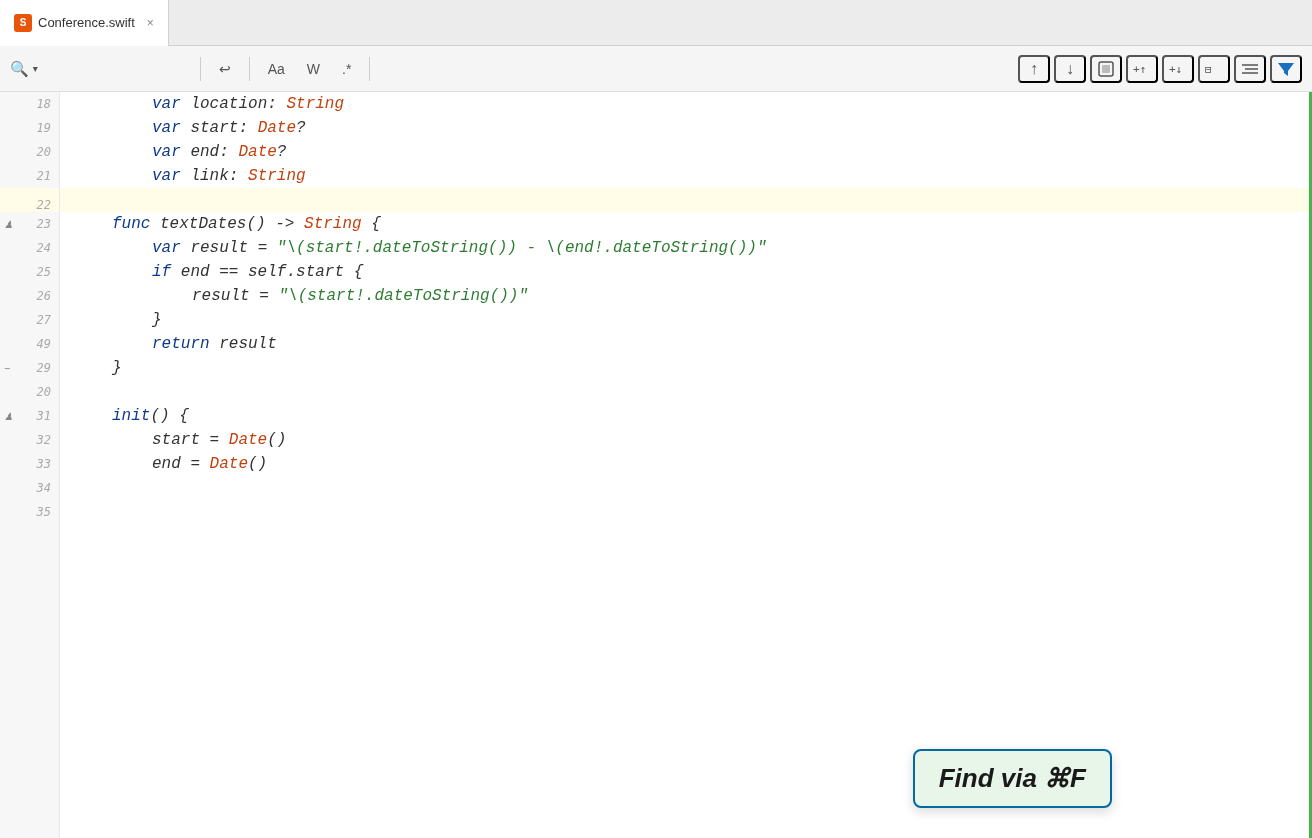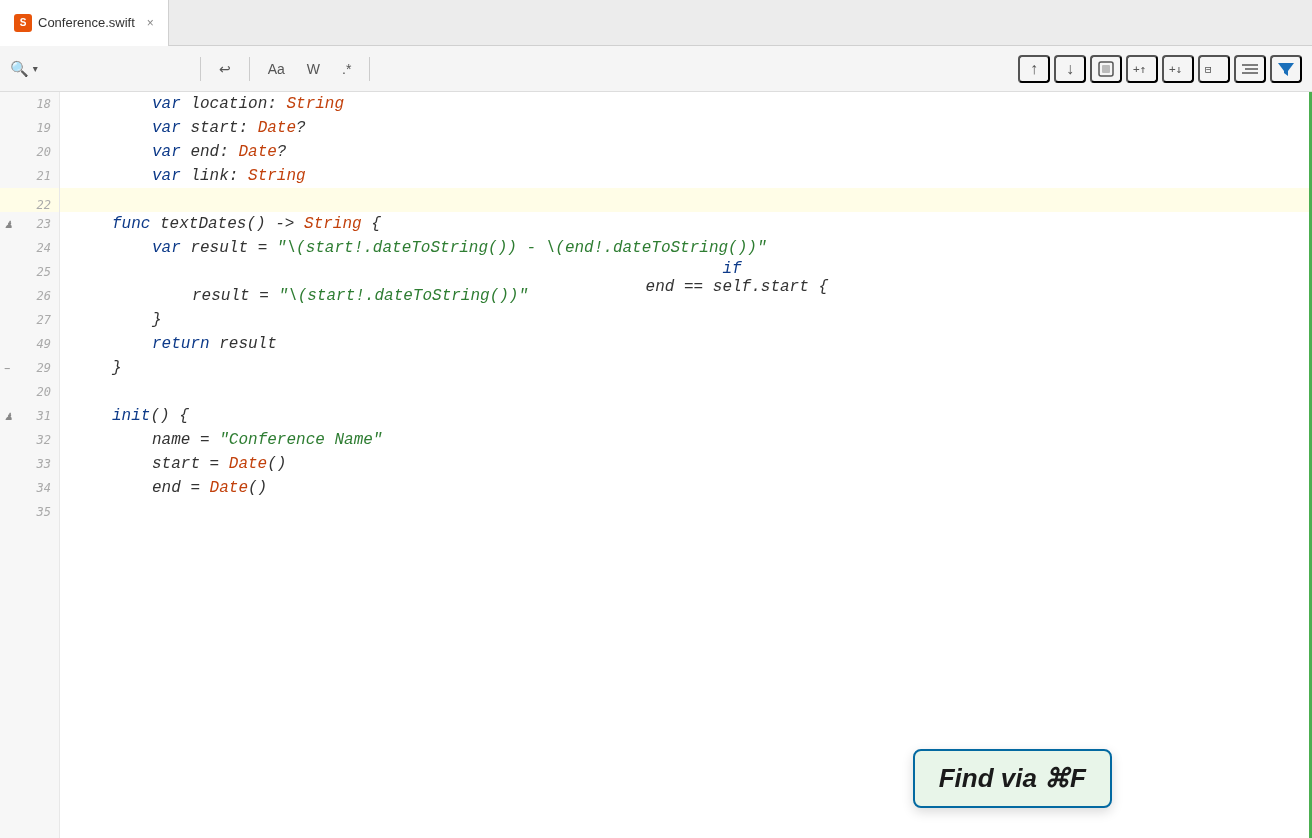--- a/index.html
+++ b/index.html
@@ -362,28 +362,27 @@
 
   <div class="code-content" id="code-content-col">
     <div class="code-lines" id="code-lines-container">
     <div class="code-line" style="padding-left: 92px;"><span class="kw">var</span><span class="plain"> location: </span><span class="type">String</span></div>
         <div class="code-line" style="padding-left: 92px;"><span class="kw">var</span><span class="plain"> start: </span><span class="type">Date</span><span class="plain">?</span></div>
         <div class="code-line" style="padding-left: 92px;"><span class="kw">var</span><span class="plain"> end: </span><span class="type">Date</span><span class="plain">?</span></div>
         <div class="code-line" style="padding-left: 92px;"><span class="kw">var</span><span class="plain"> link: </span><span class="type">String</span></div>
         <div class="code-line highlighted" style="padding-left: 12px;"></div>
         <div class="code-line" style="padding-left: 52px;"><span class="kw">func</span><span class="plain"> textDates() -&gt; </span><span class="type">String</span><span class="plain"> {</span></div>
         <div class="code-line" style="padding-left: 92px;"><span class="kw">var</span><span class="plain"> result = </span><span class="str">"\(start!.dateToString()) - \(end!.dateToString())"</span></div>
-        <div class="code-line" style="padding-left: 92px; flex-direction: column;"><span class="kw">if</span><span class="plain"> end == self.start {</span></div>
+        <div class="code-line" style="padding-left: 92px;"><span class="kw">if</span><span class="plain"> end == self.start {</span></div>
         <div class="code-line" style="padding-left: 132px;"><span class="plain">result = </span><span class="str">"\(start!.dateToString())"</span></div>
         <div class="code-line" style="padding-left: 92px;"><span class="plain">}</span></div>
         <div class="code-line" style="padding-left: 92px; align-items: center;"><span class="kw">return</span><span class="plain"> result</span></div>
         <div class="code-line" style="padding-left: 52px;"><span class="plain">}</span></div>
         <div class="code-line" style="padding-left: 12px;"></div>
         <div class="code-line" style="padding-left: 52px; align-items: center;"><span class="kw">init</span><span class="plain">() {</span></div>
-        <div class="code-line" style="padding-left: 92px;"><span class="plain">name = </span><span class="str">"Conference Name"</span></div>
         <div class="code-line" style="padding-left: 92px;"><span class="plain">start = </span><span class="type">Date</span><span class="plain">()</span></div>
         <div class="code-line" style="padding-left: 92px;"><span class="plain">end = </span><span class="type">Date</span><span class="plain">()</span></div>
       </div>
 
     <div class="right-border"></div>
   </div>
 
   <div class="find-tooltip">
     <span><b>Find</b> via ⌘F</span>
   </div>

